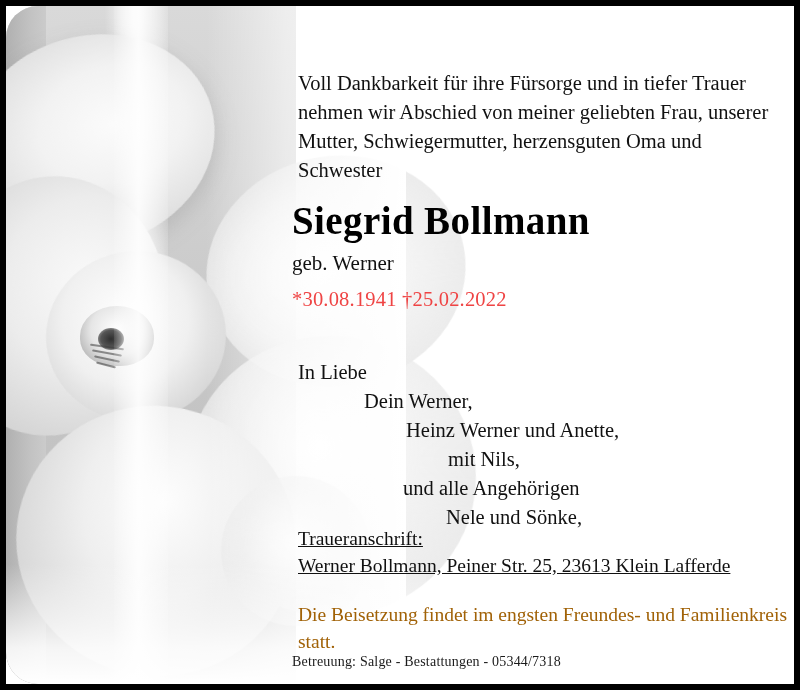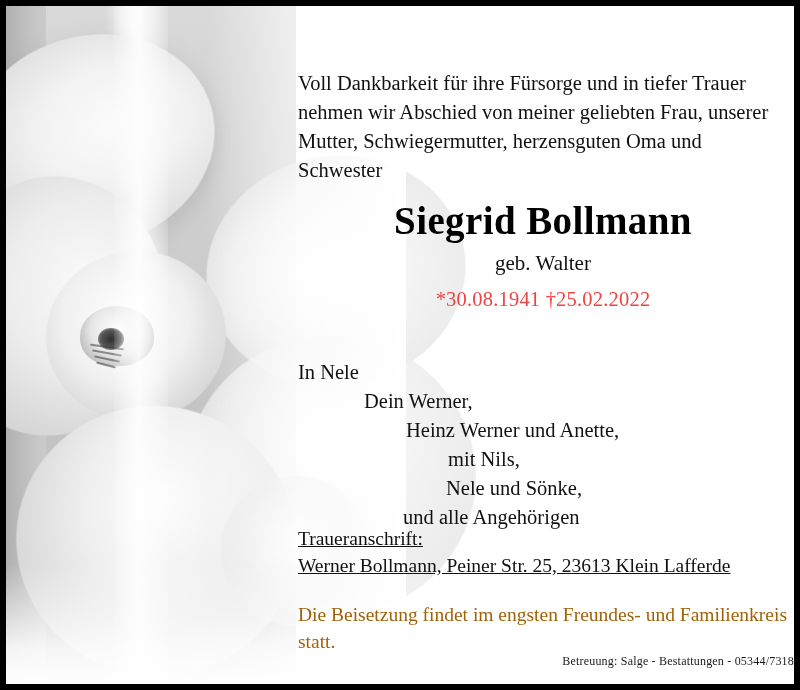--- a/index.html
+++ b/index.html
@@ -23,20 +23,21 @@
     box-sizing: border-box;
     border: 6px solid #000000;
   }
   .inner {
     position: absolute;
     left: 6px; top: 6px;
     width: 788px;
     height: 678px;
     background: #ffffff;
     overflow: hidden;
+    border-radius: 32px;
   }
 
   
   .photo {
     position: absolute;
     left: 0; top: 0;
     width: 290px;
     height: 678px;
     background:
       
@@ -151,21 +152,21 @@
     width: 492px;
     font-size: 20.5px;
     line-height: 29px;
     color: #111111;
     text-align: left;
   }
   .name-block {
     position: absolute;
     left: 0; top: 192px;
     width: 502px;
-    text-align: center;
+    text-align: left;
   }
   .name {
     font-size: 39px;
     font-weight: bold;
     letter-spacing: 0.4px;
     color: #000000;
     line-height: 46px;
   }
   .maiden {
     margin-top: 6px;
@@ -209,22 +210,22 @@
     left: 6px; top: 595px;
     width: 492px;
     font-size: 19.5px;
     line-height: 27px;
     color: #a16207;
   }
   .footer {
     position: absolute;
     left: 0; top: 648px;
     width: 502px;
-    text-align: right;
-    font-size: 12px;
+    text-align: left;
+    font-size: 14px;
     color: #1a1a1a;
     letter-spacing: 0.2px;
   }
 </style>
 </head>
 <body>
 
 <div class="page">
   <div class="border-frame"></div>
 
@@ -249,31 +250,31 @@
     </div>
     <div class="photo-fade"></div>
     <div class="photo-fade-bottom"></div>
 
     <div class="content">
 
       <p class="intro">Voll Dankbarkeit für ihre Fürsorge und in tiefer Trauer nehmen wir Abschied von meiner geliebten Frau, unserer Mutter, Schwiegermutter, herzensguten Oma und Schwester</p>
 
       <div class="name-block">
         <div class="name">Siegrid Bollmann</div>
-        <div class="maiden">geb. Walter</div>
+        <div class="maiden">geb. Werner</div>
         <div class="dates">*30.08.1941    †25.02.2022</div>
       </div>
 
       <div class="family">
-        <span class="fam-line">In Nele</span>
+        <span class="fam-line">In Liebe</span>
         <span class="fam-line fl-0">Dein Werner,</span>
         <span class="fam-line fl-1">Heinz Werner und Anette,</span>
         <span class="fam-line fl-3">mit Nils,</span>
+        <span class="fam-line fl-5">und alle Angehörigen</span>
         <span class="fam-line fl-4">Nele und Sönke,</span>
-        <span class="fam-line fl-5">und alle Angehörigen</span>
       </div>
 
       <div class="address">
         <div>Traueranschrift:</div>
         <div>Werner Bollmann, Peiner Str. 25, 23613 Klein Lafferde</div>
       </div>
 
       <div class="note">Die Beisetzung findet im engsten Freundes- und Familienkreis statt.</div>
 
       <div class="footer">Betreuung: Salge - Bestattungen - 05344/7318</div>

